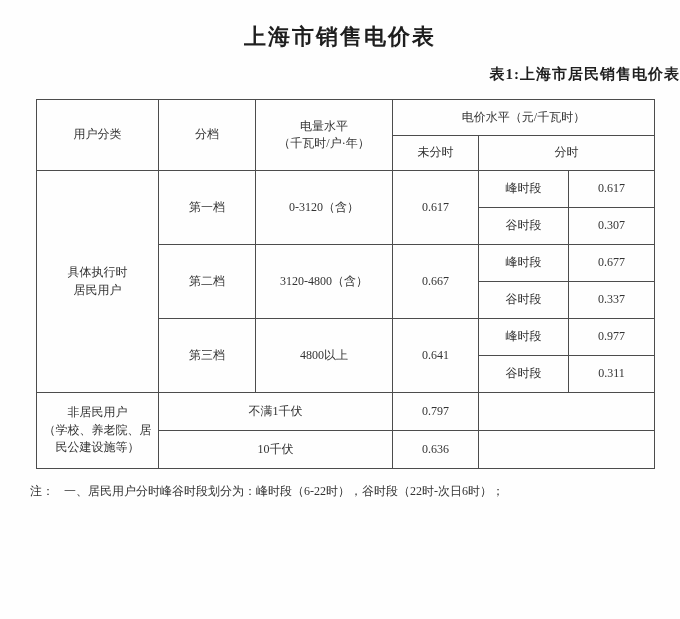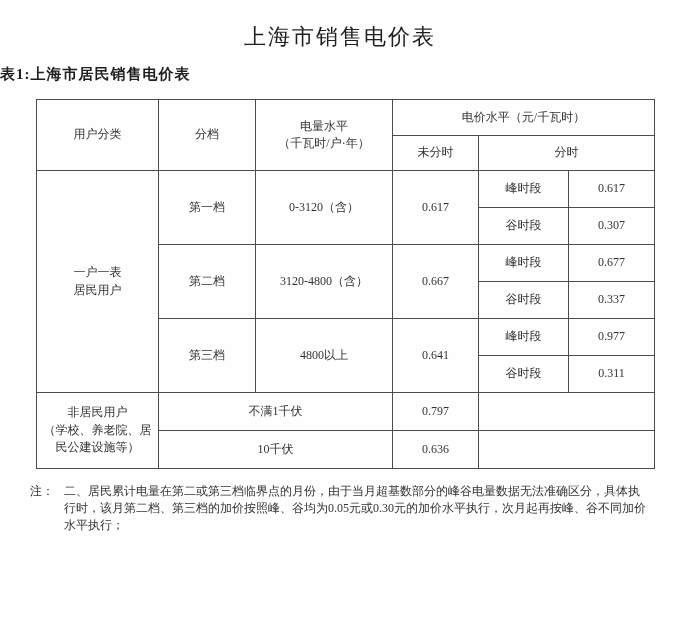--- a/index.html
+++ b/index.html
@@ -7,26 +7,26 @@
     width:680px; height:619px;
     background:#fefefe;
     font-family:"Liberation Serif","DejaVu Serif",serif;
     color:#2d2d2d;
     overflow:hidden;
   }
   .title {
     text-align:center;
     padding-top:22px;
     font-size:22px;
-    font-weight:normal;
+    font-weight:bold;
     letter-spacing:2px;
     color:#1f1f1f;
   }
   .subtitle {
-    text-align:left;
+    text-align:right;
     margin-top:13px;
     font-size:15px;
     font-weight:bold;
     letter-spacing:1px;
     color:#1f1f1f;
   }
   table.price-table {
     border-collapse:collapse;
     table-layout:fixed;
     width:618px;
@@ -83,21 +83,21 @@
     </td>
     <td colspan="3">电价水平（元/千瓦时）</td>
   </tr>
   <tr class="r-h2">
     <td>未分时</td>
     <td colspan="2">分时</td>
   </tr>
 
   <tr class="r-sub">
     <td rowspan="6">
-      <div>一户一表</div>
+      <div>具体执行时</div>
       <div>居民用户</div>
     </td>
     <td rowspan="2">第一档</td>
     <td rowspan="2">0-3120（含）</td>
     <td rowspan="2">0.617</td>
     <td>峰时段</td>
     <td>0.617</td>
   </tr>
   <tr class="r-sub">
     <td>谷时段</td>
@@ -142,15 +142,15 @@
     <td colspan="2">10千伏</td>
     <td>0.636</td>
     <td colspan="2"></td>
   </tr>
 </tbody>
   </table>
 
 <div class="notes">
   <div class="notes-label">注：</div>
   <div class="notes-body">
-    <p class="note-item">二、居民累计电量在第二或第三档临界点的月份，由于当月超基数部分的峰谷电量数据无法准确区分，具体执行时，该月第二档、第三档的加价按照峰、谷均为0.05元或0.30元的加价水平执行，次月起再按峰、谷不同加价水平执行；</p>
+    <p class="note-item">一、居民用户分时峰谷时段划分为：峰时段（6-22时），谷时段（22时-次日6时）；</p>
   </div>
 </div>
 
 </body></html>

